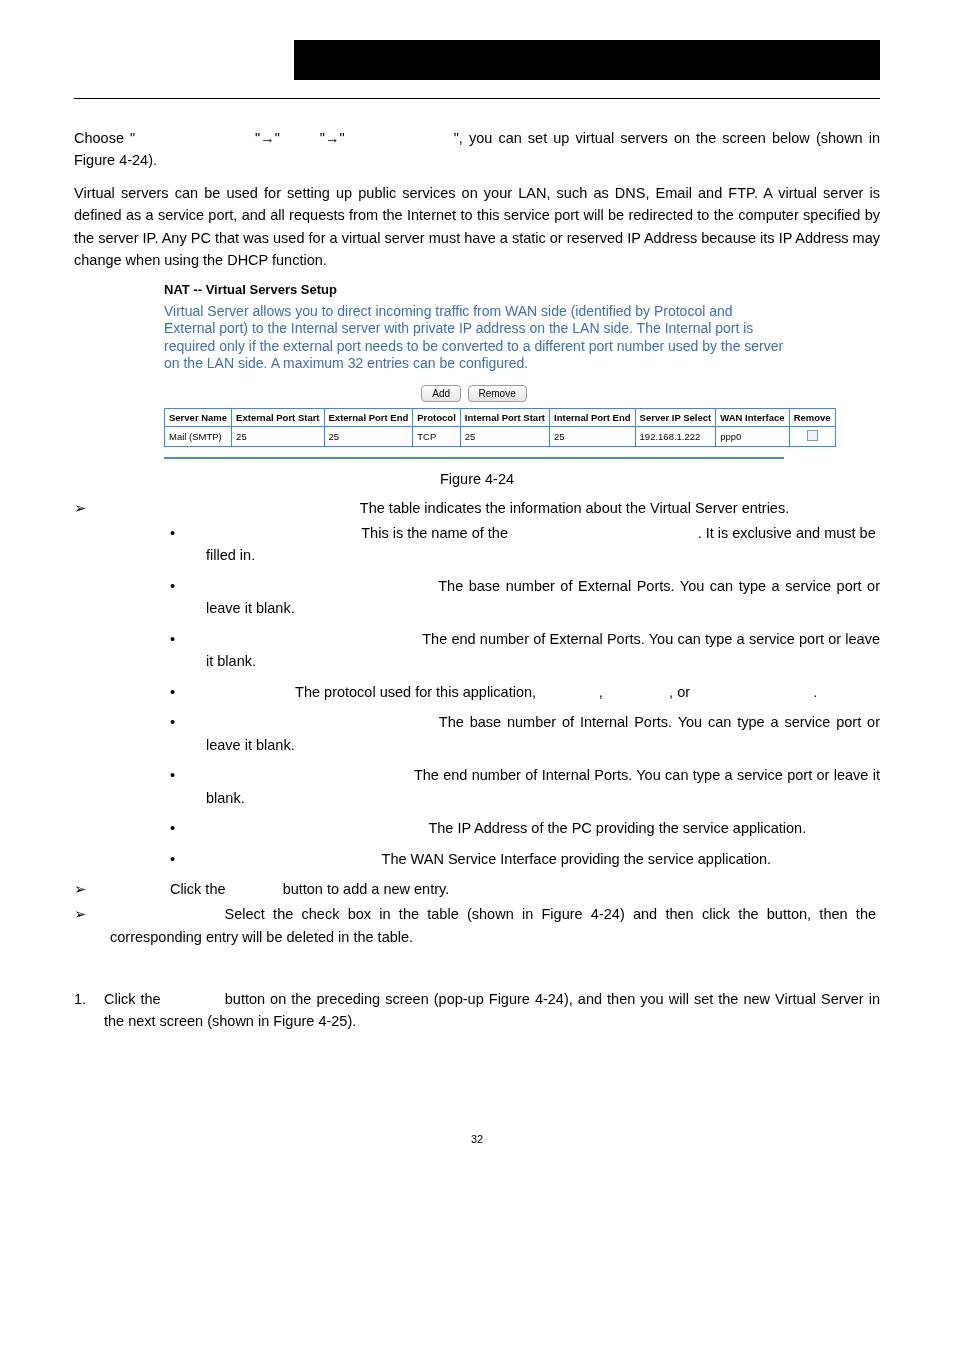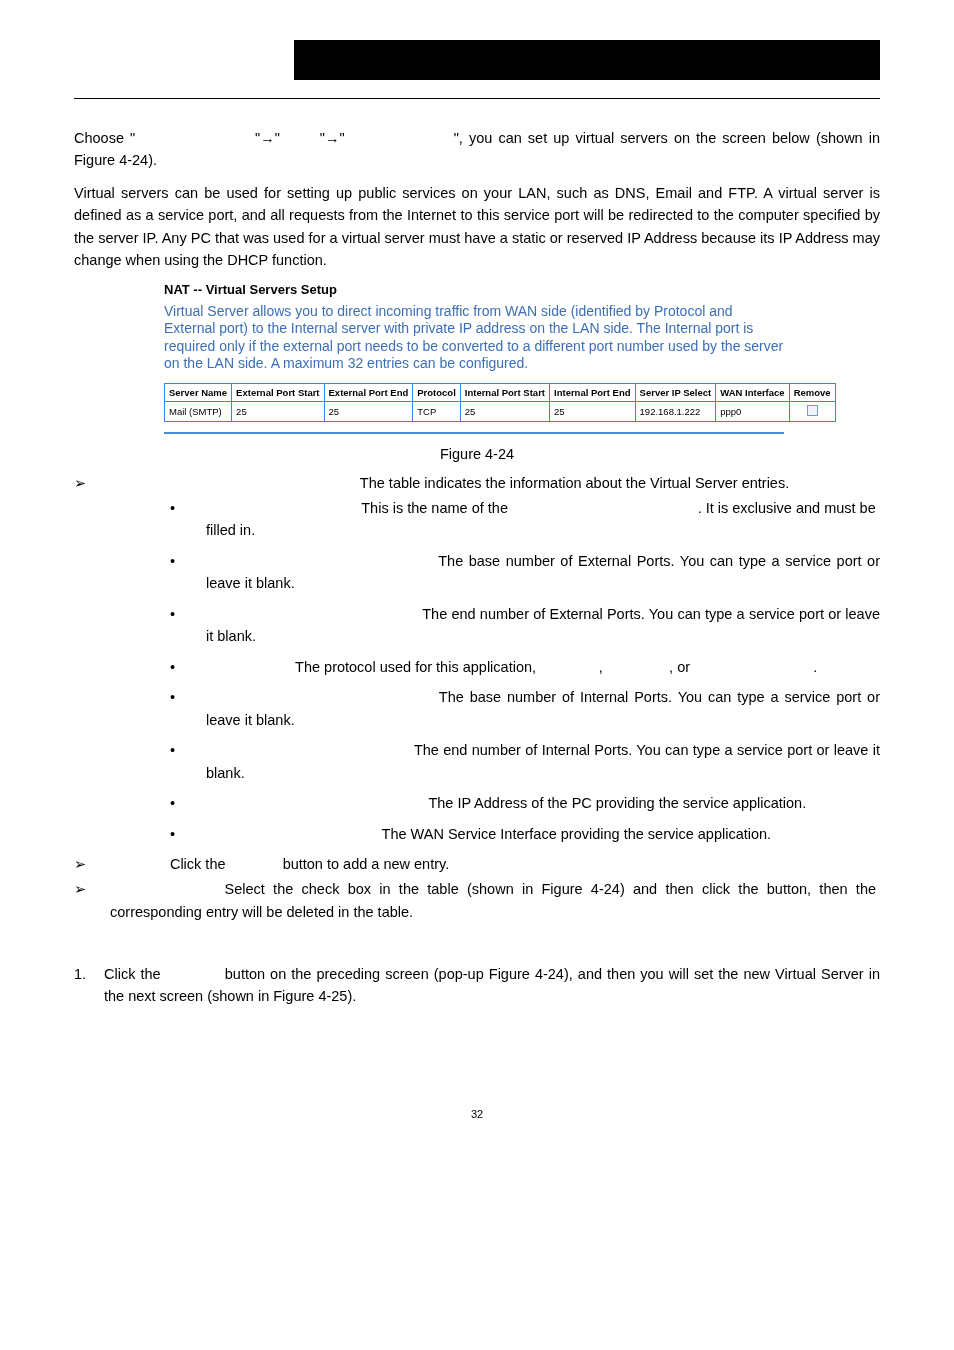--- a/index.html
+++ b/index.html
@@ -144,20 +144,24 @@
     <span>"</span><span class="arrow">→</span><span>"</span>
     <span class="hidden-label">Virtual Servers</span>
     <span>", you can set up virtual servers on the screen below (shown in Figure 4-24).</span>
   </p>
 
   <p class="body">Virtual servers can be used for setting up public services on your LAN, such as DNS, Email and FTP. A virtual server is defined as a service port, and all requests from the Internet to this service port will be redirected to the computer specified by the server IP. Any PC that was used for a virtual server must have a static or reserved IP Address because its IP Address may change when using the DHCP function.</p>
 
   <div class="figure-wrap">
     <div class="fig-title">NAT -- Virtual Servers Setup</div>
     <div class="fig-desc">Virtual Server allows you to direct incoming traffic from WAN side (identified by Protocol and External port) to the Internal server with private IP address on the LAN side. The Internal port is required only if the external port needs to be converted to a different port number used by the server on the LAN side. A maximum 32 entries can be configured.</div>
+    <div class="fig-buttons">
+      <span class="fig-btn">Add</span>
+      <span class="fig-btn">Remove</span>
+    </div>
     <table class="nat">
       <tbody>
           <tr>
         <th>Server Name</th>
         <th>External Port Start</th>
         <th>External Port End</th>
         <th>Protocol</th>
         <th>Internal Port Start</th>
         <th>Internal Port End</th>
         <th>Server IP Select</th>

